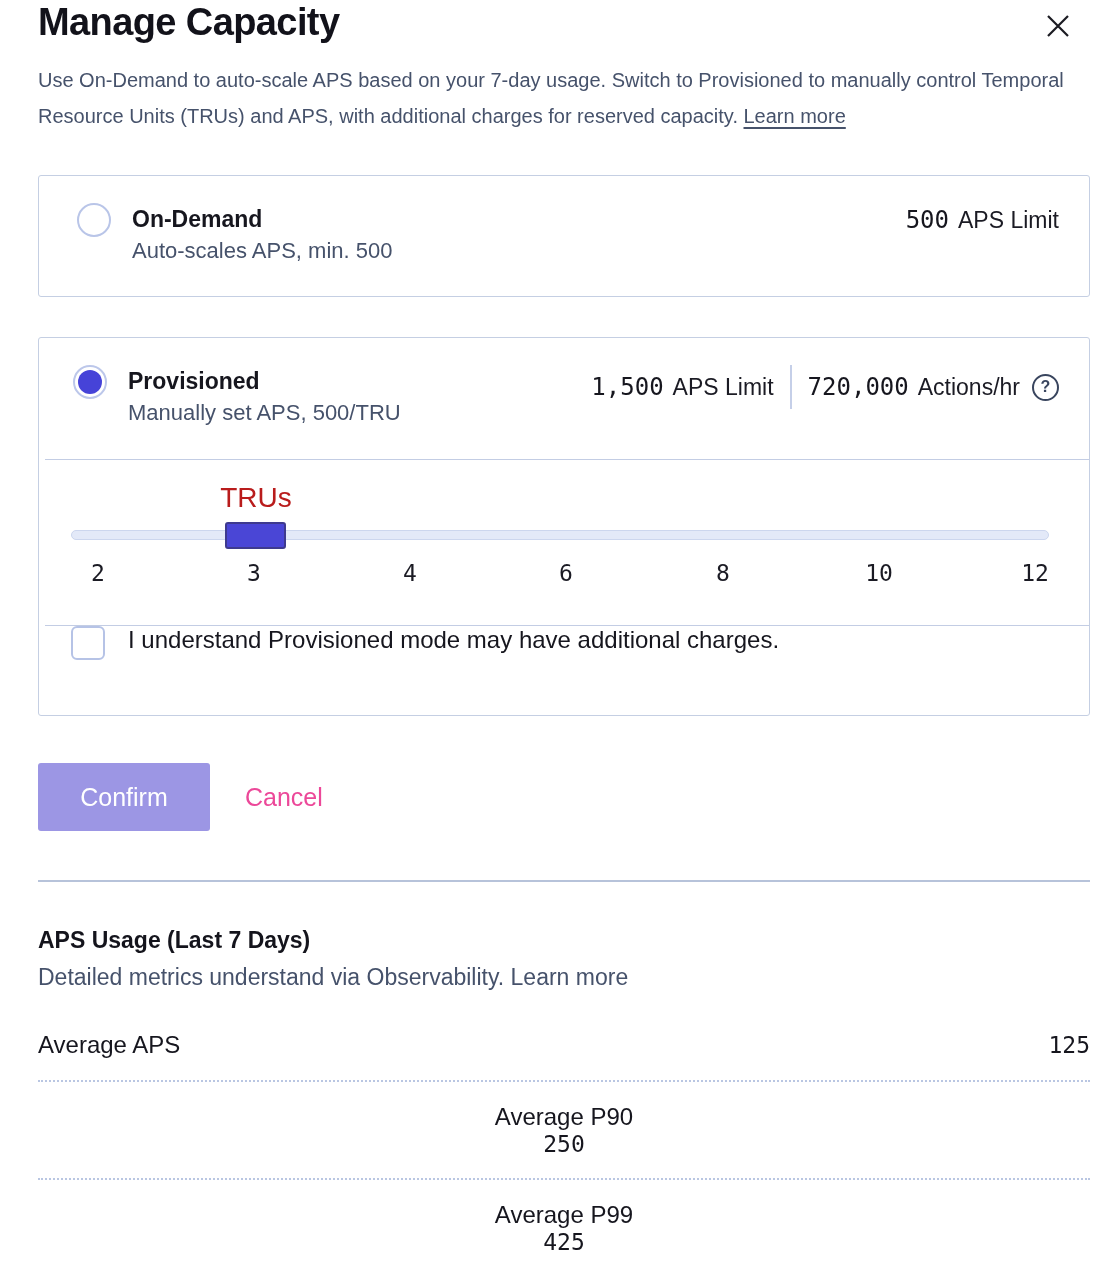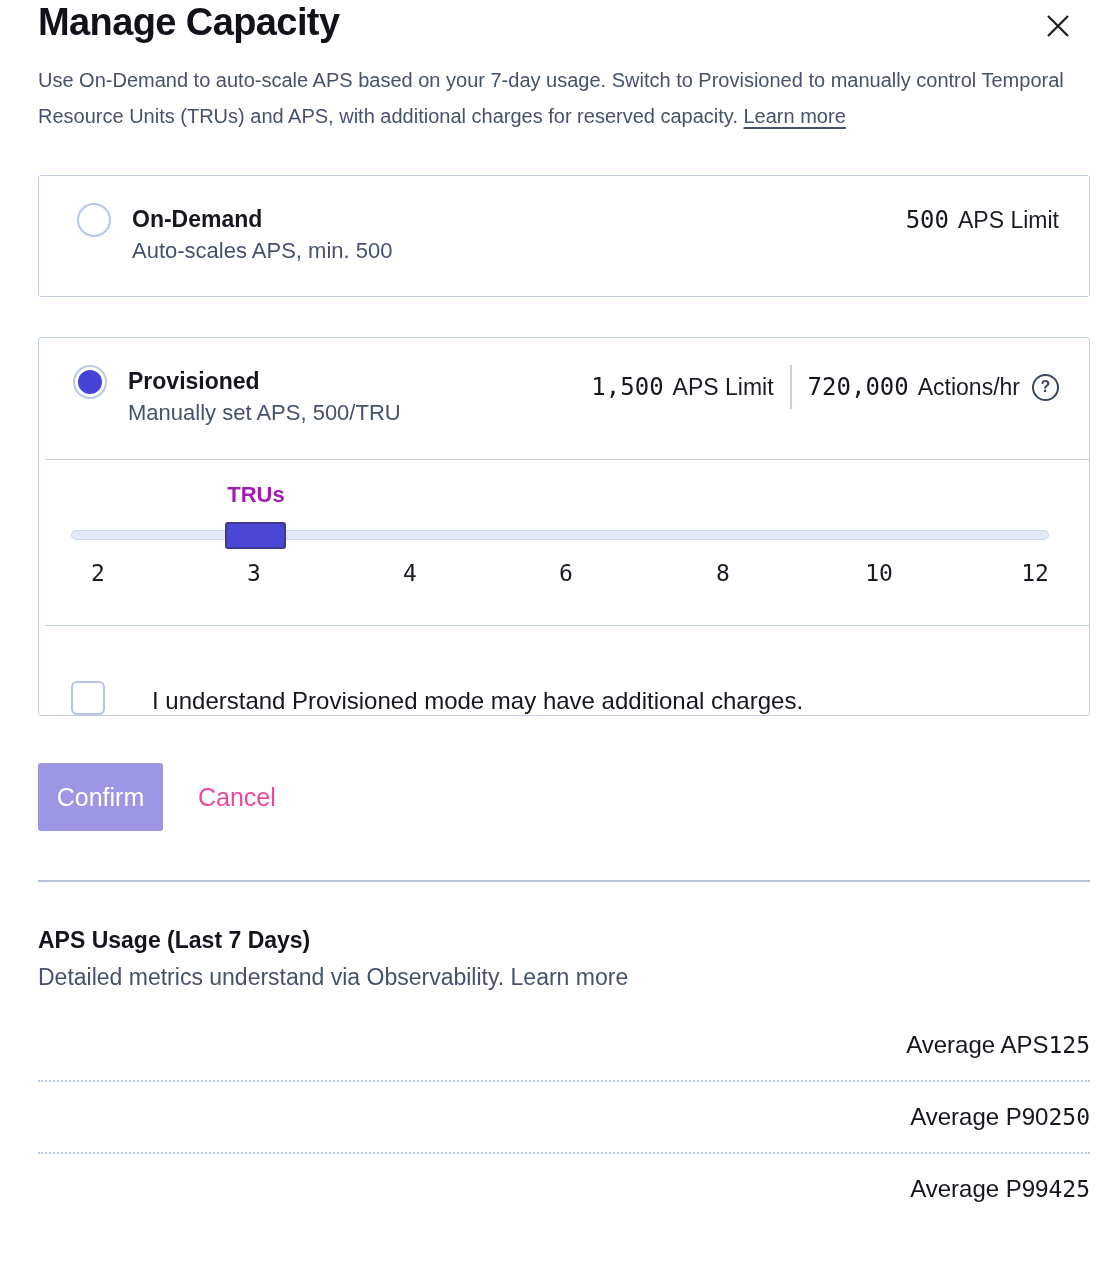--- a/index.html
+++ b/index.html
@@ -37,55 +37,55 @@
   .vsep { width:2px; height:44px; background:#c5cfe8; margin:0 16px; flex:none; }
   .help-circle { width:27px; height:27px; border:2px solid #39455e; border-radius:50%; margin-left:12px;
     display:flex; align-items:center; justify-content:center; font-size:16px; font-weight:700;
     color:#39455e; cursor:pointer; flex:none; }
 
   .radio-row { display:flex; align-items:flex-start; padding:27px 30px 0 28px; height:121px; cursor:pointer; }
 
   
   .slider-section { position:relative; height:166px; border-top:1.5px solid #c3cde4; }
   .slider-label { position:absolute; left:211px; top:22px; transform:translateX(-50%);
-    font-size:22px; font-weight:700; color:#a21caf; }
+    font-size:28px; font-weight:400; color:#b91c1c; }
   .slider-track { position:absolute; left:26px; top:70px; width:978px; height:10px;
     background:#e3e9f8; border:1px solid #ccd6ee; border-radius:5px; cursor:pointer; }
   .slider-thumb { position:absolute; left:180px; top:62px; width:61px; height:27px;
     background:#4a46d6; border:2px solid #3e3a8f; border-radius:3px; cursor:grab; }
   .ticks span { position:absolute; top:100px; transform:translateX(-50%);
     font-family:"DejaVu Sans Mono", monospace; font-size:23px; color:#1b1b24; }
   .ticks span:nth-child(1){left:53px}  .ticks span:nth-child(2){left:209px}
   .ticks span:nth-child(3){left:365px} .ticks span:nth-child(4){left:521px}
   .ticks span:nth-child(5){left:678px} .ticks span:nth-child(6){left:834px}
   .ticks span:nth-child(7){left:990px}
 
   
-  .checkbox-row { border-top:1.5px solid #c3cde4; height:90px; display:flex; align-items:flex-end;
-    padding-left:26px; cursor:pointer;gap:24px; }
+  .checkbox-row { border-top:1.5px solid #c3cde4; height:90px; display:flex; align-items:flex-start;
+    padding-left:26px; cursor:pointer; }
   .checkbox { width:34px; height:34px; border:2px solid #b6c3e6; border-radius:6px; background:#fff; flex:none; }
   .checkbox-label { margin-left:23px; font-size:24px; color:#16161e; }
 
   
   .actions { margin-top:47px; display:flex; align-items:center; }
-  .btn-confirm { width:125px; height:68px; background:#9c96e4; color:#ffffff; border:none;
+  .btn-confirm { width:172px; height:68px; background:#9c96e4; color:#ffffff; border:none;
     border-radius:3px; font-family:"Liberation Sans", sans-serif; font-size:25px; cursor:pointer; }
   .btn-cancel { margin-left:35px; background:none; border:none; font-family:"Liberation Sans", sans-serif;
     font-size:25px; font-weight:500; color:#ec4899; cursor:pointer; }
 
   .divider { margin-top:49px; border:none; border-top:2px solid #b7c3da; }
 
   
   .usage { margin-top:42px; }
   .usage-title { font-size:23px; font-weight:700; color:#14141c; line-height:32px; }
   .usage-sub { margin-top:5px; font-size:23px; color:#46526b; line-height:32px; }
   .usage-sub a { color:#46526b; text-decoration:none; cursor:pointer; }
   .usage-rows { margin-top:17px; }
-  .usage-row { display:flex; justify-content:flex-end; align-items:center; padding:21px 0; }
-  .usage-row + .usage-row { border-top:2px dotted #b9c6e2; }
+  .usage-row { display:flex; justify-content:space-between; align-items:center; padding:21px 0; }
+  .usage-row + .usage-row { border-top:2px dotted #b9c6e2;flex-direction:column; }
   .usage-row .label { font-size:24px; color:#16161e; }
   .usage-row .value { font-family:"DejaVu Sans Mono", monospace; font-size:23px; color:#16161e; }
 </style>
 </head>
 <body>
 
 <div class="page">
 
   <div class="header">
     <h1 class="title">Manage Capacity</h1>

